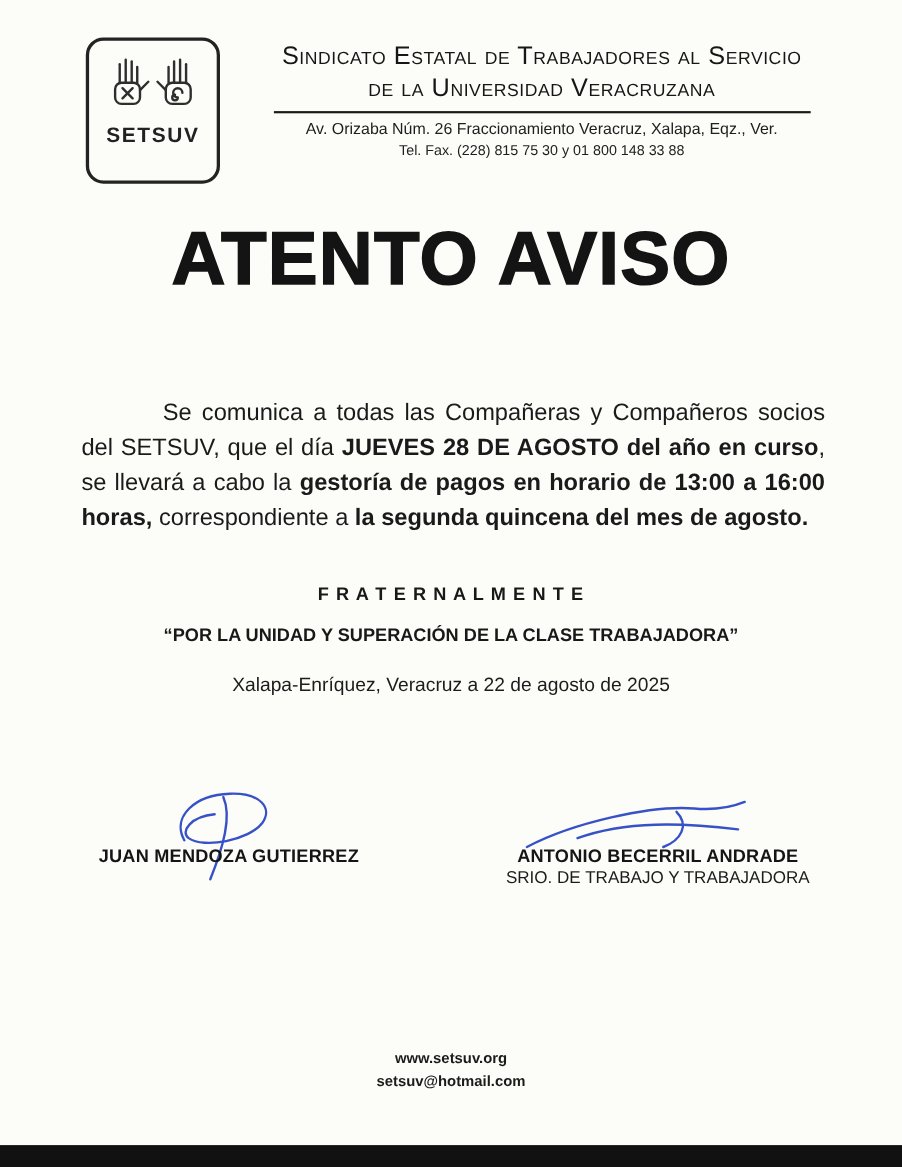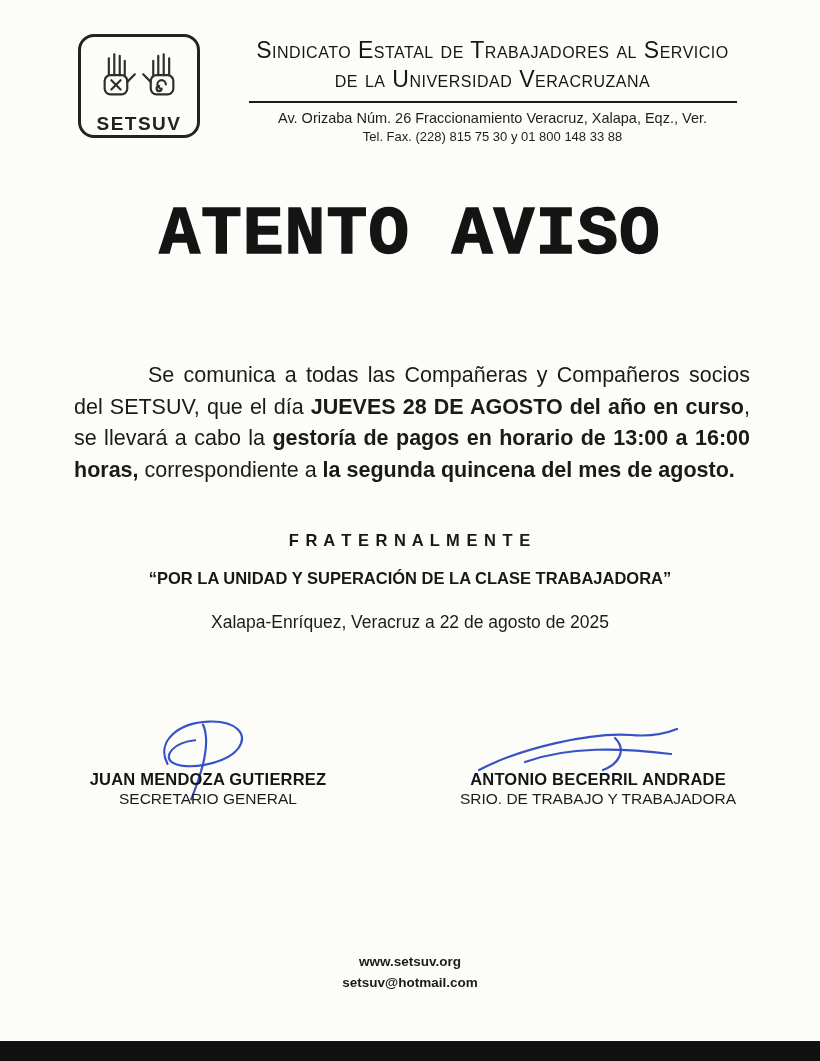--- a/index.html
+++ b/index.html
@@ -11,21 +11,21 @@
     background: #fcfcf9;
     overflow: hidden;
     font-family: "Liberation Sans", sans-serif;
     color: #1c1c1c;
   }
 
   
   .letterhead { position: absolute; top: 32px; left: 0; right: 0; height: 140px; }
   .logo-box {
     position: absolute; left: 78px; top: 2px;
-    width: 122px; height: 104px;
+    width: 122px; height: 133px;
     border: 3px solid #232323; border-radius: 16px;
     box-sizing: border-box;
     display: flex; flex-direction: column; align-items: center;
     padding-top: 8px;
   }
   .hands { width: 100px; height: 62px; }
   .logo-text { font-weight: bold; font-size: 19px; letter-spacing: 1.5px; margin-top: 6px; color: #222; }
 
   .org-block { position: absolute; left: 205px; top: 4px; width: 575px; text-align: center; }
   .org-name {
@@ -35,21 +35,20 @@
   .org-divider { width: 488px; margin: 6px auto 7px auto; border-top: 2.2px solid #1a1a1a; height: 0; }
   .org-address { font-size: 14.5px; margin-top: 0; color: #1e1e1e; }
   .org-phone   { font-size: 13px; margin-top: 3px; color: #1e1e1e; }
 
   
   .notice-title {
     position: absolute; top: 196px; left: 0; right: 0; margin: 0;
     text-align: center;
     font-size: 68px; font-weight: bold; letter-spacing: 1px;
     color: #141414;
-    font-family: Liberation Mono, monospace;
     -webkit-text-stroke: 1.4px #141414;
   }
 
   
   .notice-body {
     position: absolute; top: 360px; left: 74px; width: 676px; margin: 0;
     font-size: 21.5px; line-height: 1.47;
     text-align: justify; text-indent: 74px;
     color: #1a1a1a;
   }
@@ -138,21 +137,20 @@
   <svg class="ink ink-right" viewBox="0 0 210 56" aria-hidden="true">
     <g fill="none" stroke="#3752c6" stroke-width="2.2" stroke-linecap="round">
       <path d="M6 44 C48 22 118 6 158 9 C180 11 194 7 204 3"></path>
       <path d="M52 36 C96 20 148 22 198 28"></path>
       <path d="M142 12 C154 24 146 38 130 44"></path>
     </g>
   </svg>
 
   <div class="sig sig-left">
     <div class="sig-name">JUAN MENDOZA GUTIERREZ</div>
-    <div class="sig-title">SECRETARIO GENERAL</div>
   </div>
   <div class="sig sig-right">
     <div class="sig-name">ANTONIO BECERRIL ANDRADE</div>
     <div class="sig-title">SRIO. DE TRABAJO Y TRABAJADORA</div>
   </div>
 
   <footer class="doc-footer">
     <div>www.setsuv.org</div>
     <div>setsuv@hotmail.com</div>
   </footer>

